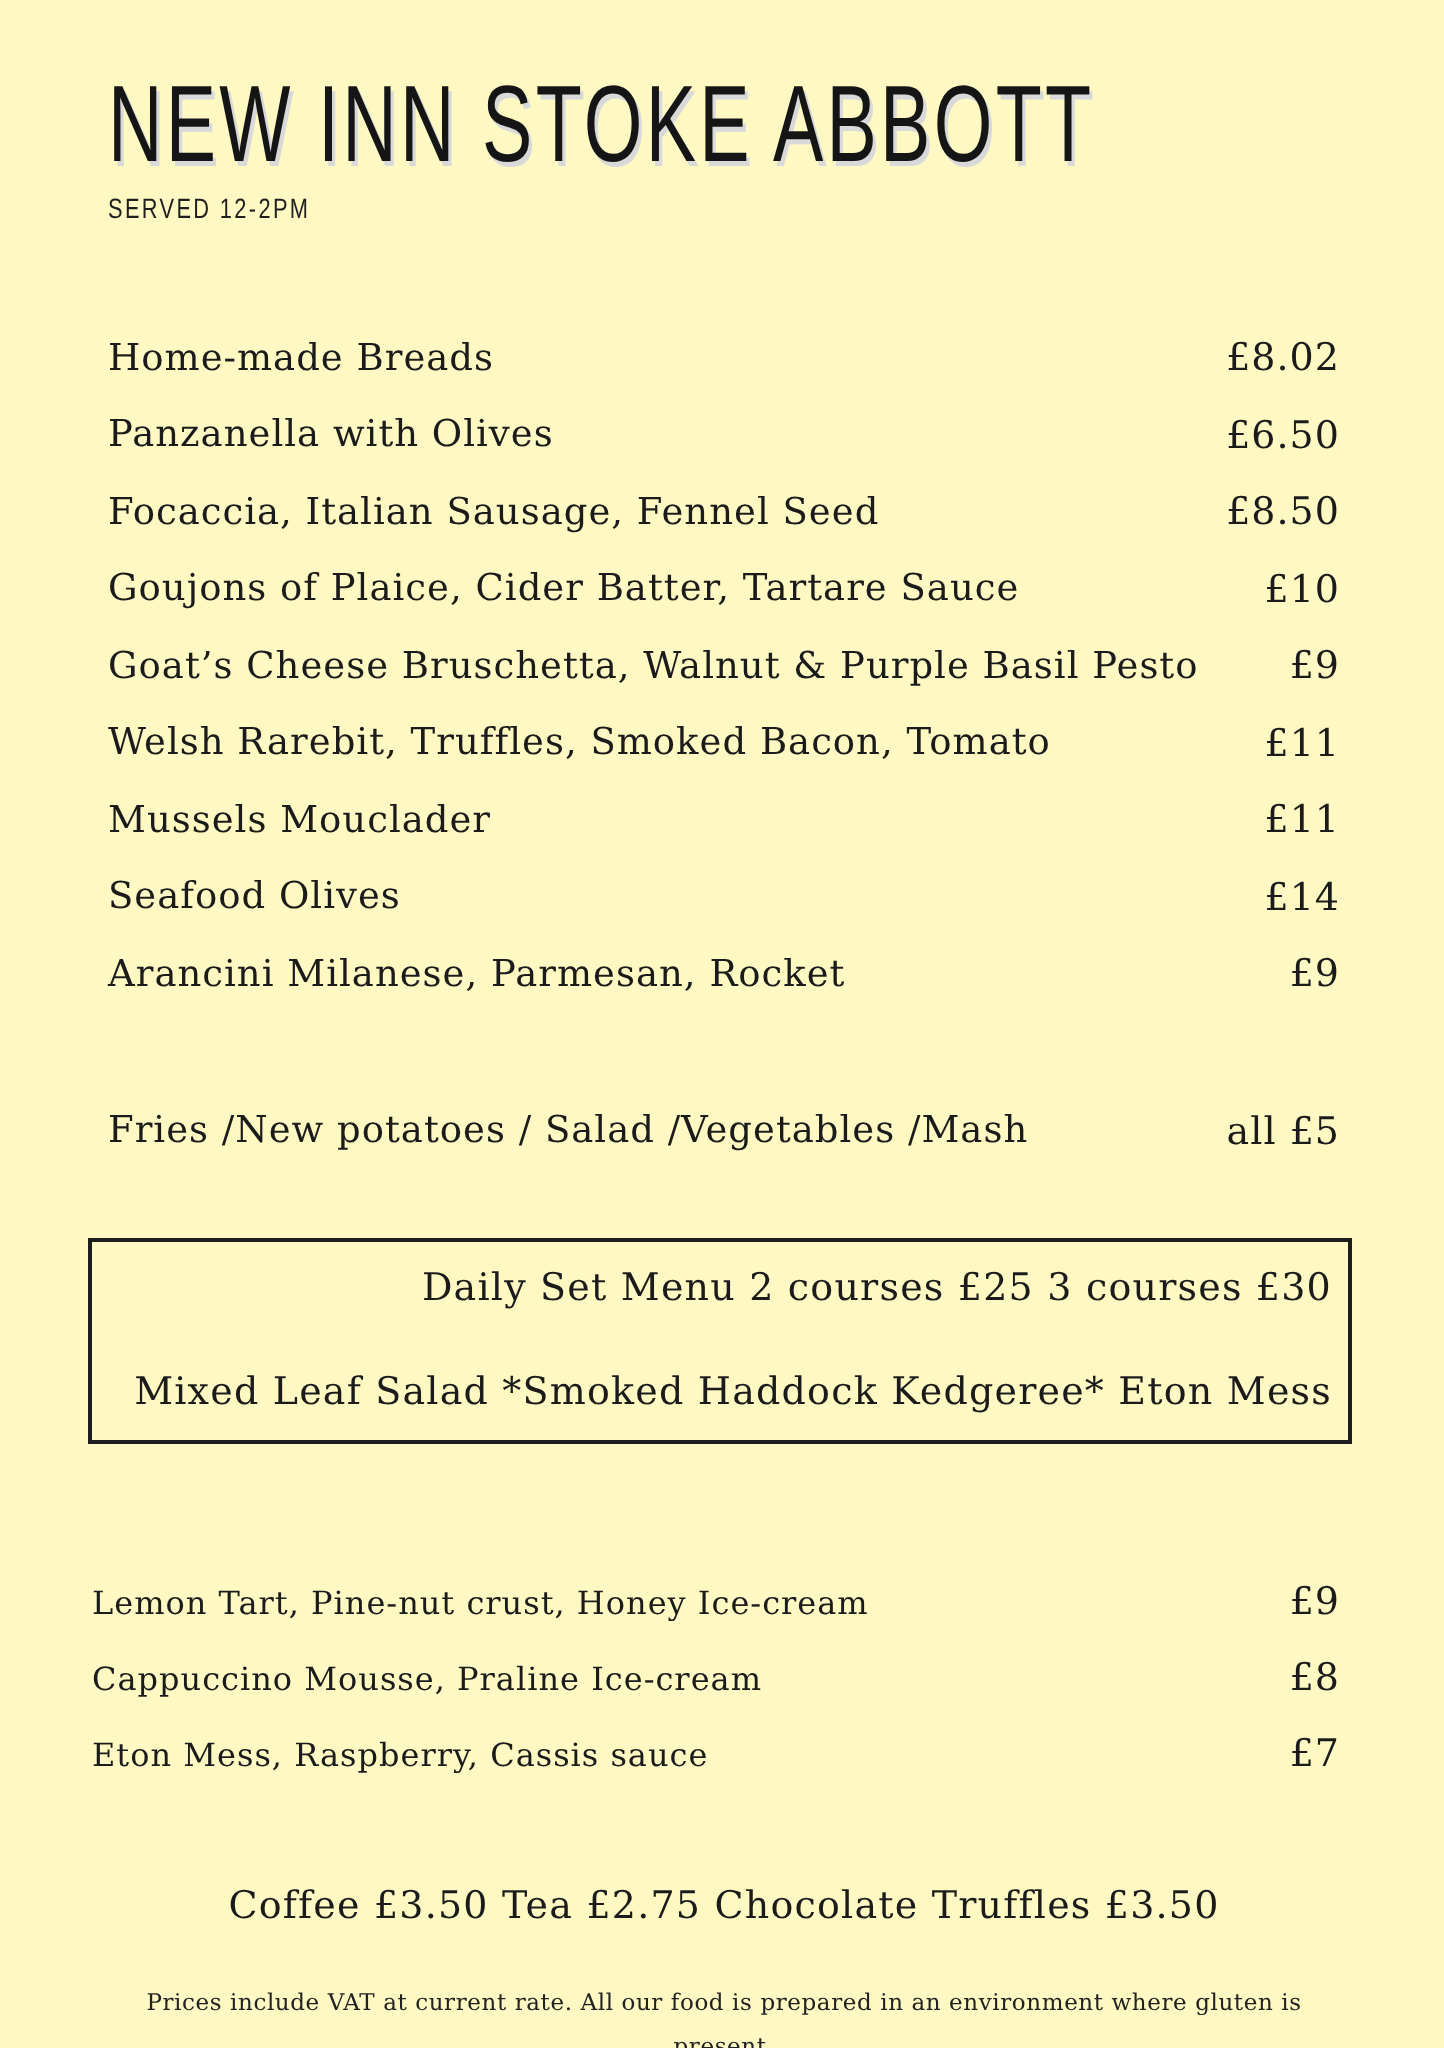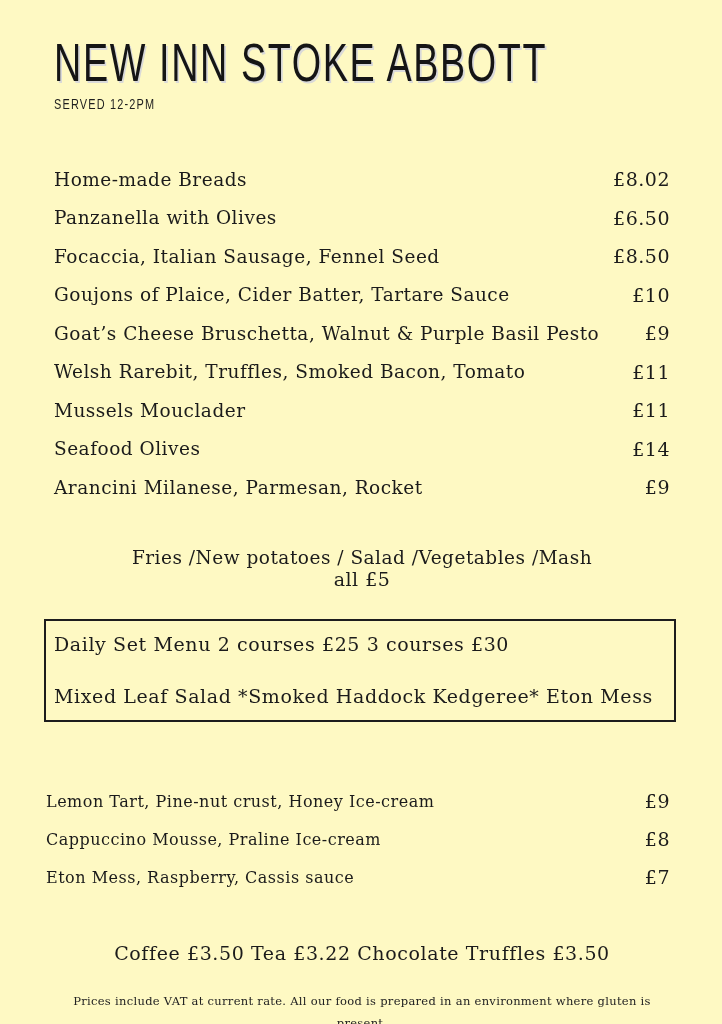--- a/index.html
+++ b/index.html
@@ -61,29 +61,29 @@
     font-size: 18.5px;
     letter-spacing: 0.5px;
     white-space: nowrap;
   }
   .row .price {
     font-size: 19px;
     letter-spacing: 0.5px;
     white-space: nowrap;
   }
 
-  .sides-row { margin-top: 40px; flex-direction: column; }
+  .sides-row { margin-top: 40px; }
 
   
   .set-menu-box {
     box-sizing: border-box;
     margin: 34px -6px 0 -10px;
     border: 2px solid #1d1d1d;
     padding: 12px 8px 13px 8px;
-    text-align: left;
+    text-align: right;
   }
   .set-menu-line1 {
     font-size: 19px;
     letter-spacing: 0.6px;
   }
   .set-menu-line2 {
     margin-top: 30px;
     font-size: 19px;
     letter-spacing: 0.6px;
   }
@@ -180,20 +180,20 @@
     <div class="row">
       <span class="name">Cappuccino Mousse, Praline Ice-cream</span>
       <span class="price">£8</span>
     </div>
     <div class="row">
       <span class="name">Eton Mess, Raspberry, Cassis sauce</span>
       <span class="price">£7</span>
     </div>
   </div>
 
-  <div class="drinks-line">Coffee £3.50 Tea £3.22 Chocolate Truffles £3.50</div>
+  <div class="drinks-line">Coffee £3.50 Tea £2.75 Chocolate Truffles £3.50</div>
 
   <div class="footer">
     <div>Prices include VAT at current rate.  All our food is prepared in an environment where gluten is present.</div>
     <div>Should you require allergen information, please ask before ordering.</div>
   </div>
 
 </div>
 
 </body></html>

